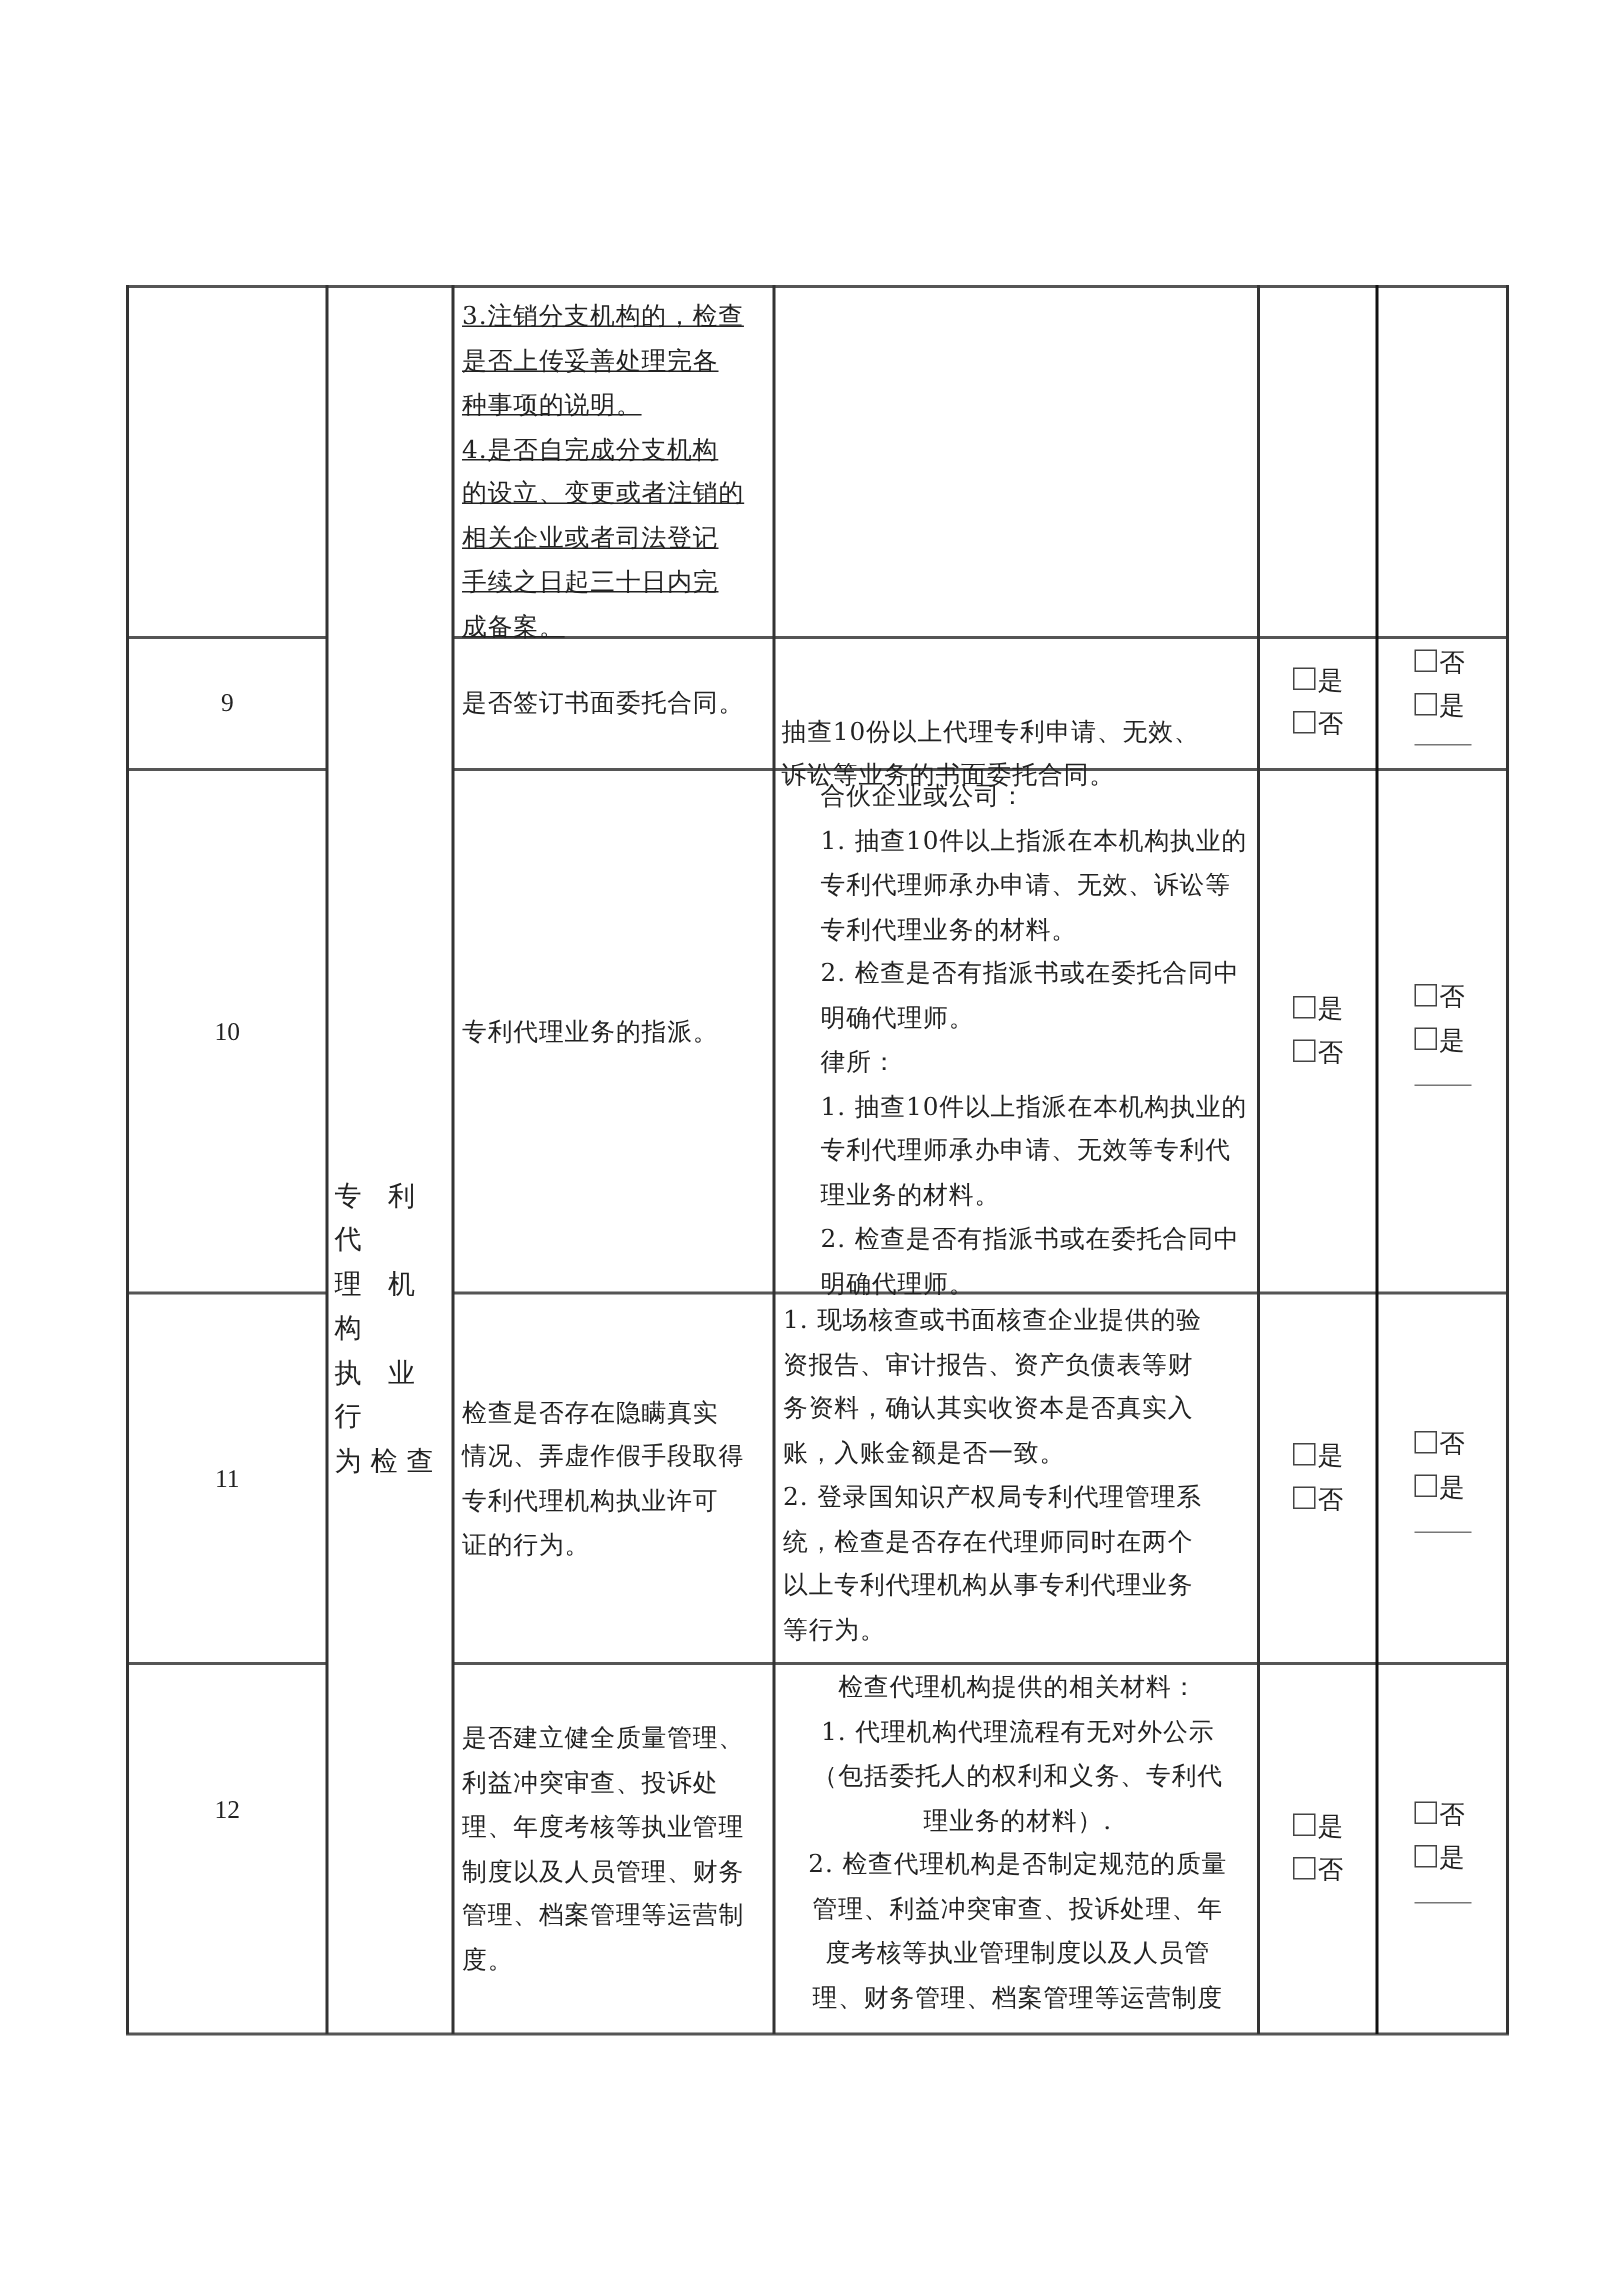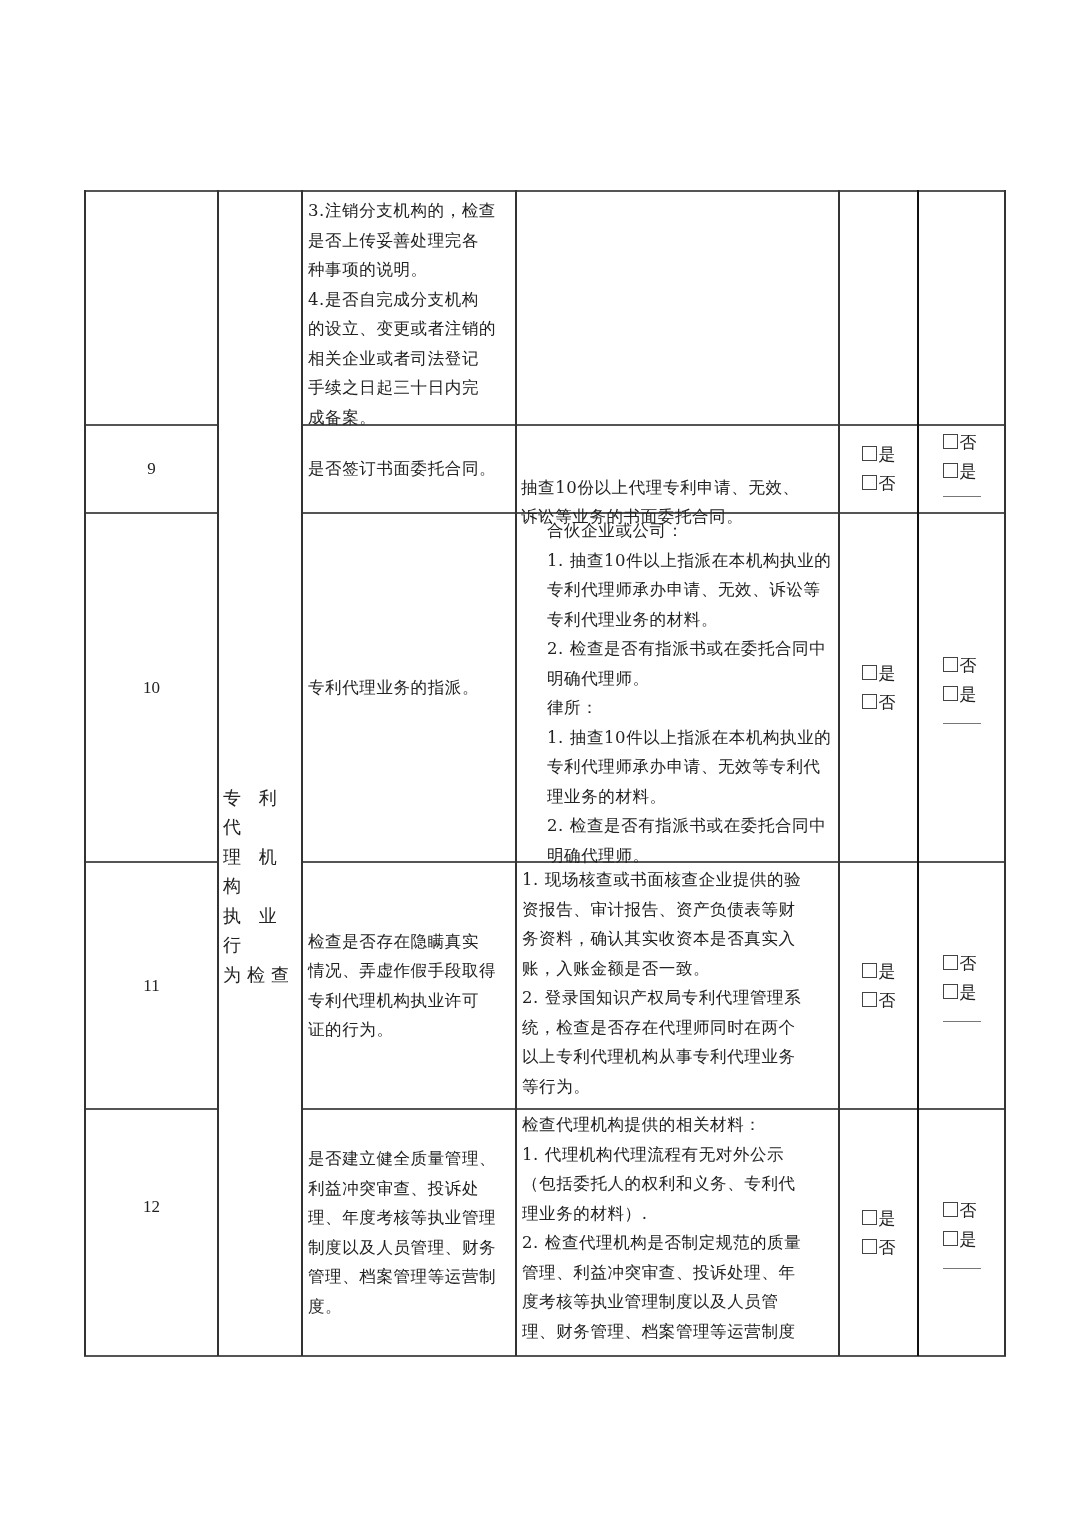--- a/index.html
+++ b/index.html
@@ -46,21 +46,21 @@
 
   <div class="cell vcenter" style="left:135px;top:636px;width:82px;height:120px;padding-left:4px;">
     <div class="cat">
       <div>专 利 代</div>
       <div>理 机 构</div>
       <div>执 业 行</div>
       <div>为检查</div>
     </div>
   </div>
 
-  <div class="cell pad txt" style="left:219px;top:2px;width:200px;height:232px;">3.注销分支机构的，检查
+  <div class="cell pad txt" style="left:219px;top:2px;width:200px;height:232px;text-decoration:underline;">3.注销分支机构的，检查
 是否上传妥善处理完各
 种事项的说明。
 4.是否自完成分支机构
 的设立、变更或者注销的
 相关企业或者司法登记
 手续之日起三十日内完
 成备案。</div>
 
   <div class="cell center num" style="left:2px;top:236px;width:131px;height:86px;">9</div>
   <div class="cell vcenter txt" style="left:224px;top:236px;width:208px;height:86px;">是否签订书面委托合同。</div>
@@ -135,21 +135,21 @@
     </div>
   </div>
 
   <div class="cell center num" style="left:2px;top:920px;width:131px;height:193px;">12</div>
   <div class="cell vcenter txt" style="left:224px;top:920px;width:208px;height:245px;">是否建立健全质量管理、
 利益冲突审查、投诉处
 理、年度考核等执业管理
 制度以及人员管理、财务
 管理、档案管理等运营制
 度。</div>
-  <div class="cell pad txt" style="left:433px;top:920px;width:322px;height:245px;padding-top:0px;">检查代理机构提供的相关材料：
+  <div class="cell pad txt" style="left:433px;top:920px;width:322px;height:245px;padding-top:0px;text-align:center;">检查代理机构提供的相关材料：
 1. 代理机构代理流程有无对外公示
 （包括委托人的权利和义务、专利代
 理业务的材料）.
 2. 检查代理机构是否制定规范的质量
 管理、利益冲突审查、投诉处理、年
 度考核等执业管理制度以及人员管
 理、财务管理、档案管理等运营制度</div>
   <div class="cell center" style="left:756px;top:920px;width:77px;height:245px;">
     <div class="checks">
       <span class="opt"><span class="box"></span><span>是</span></span>

